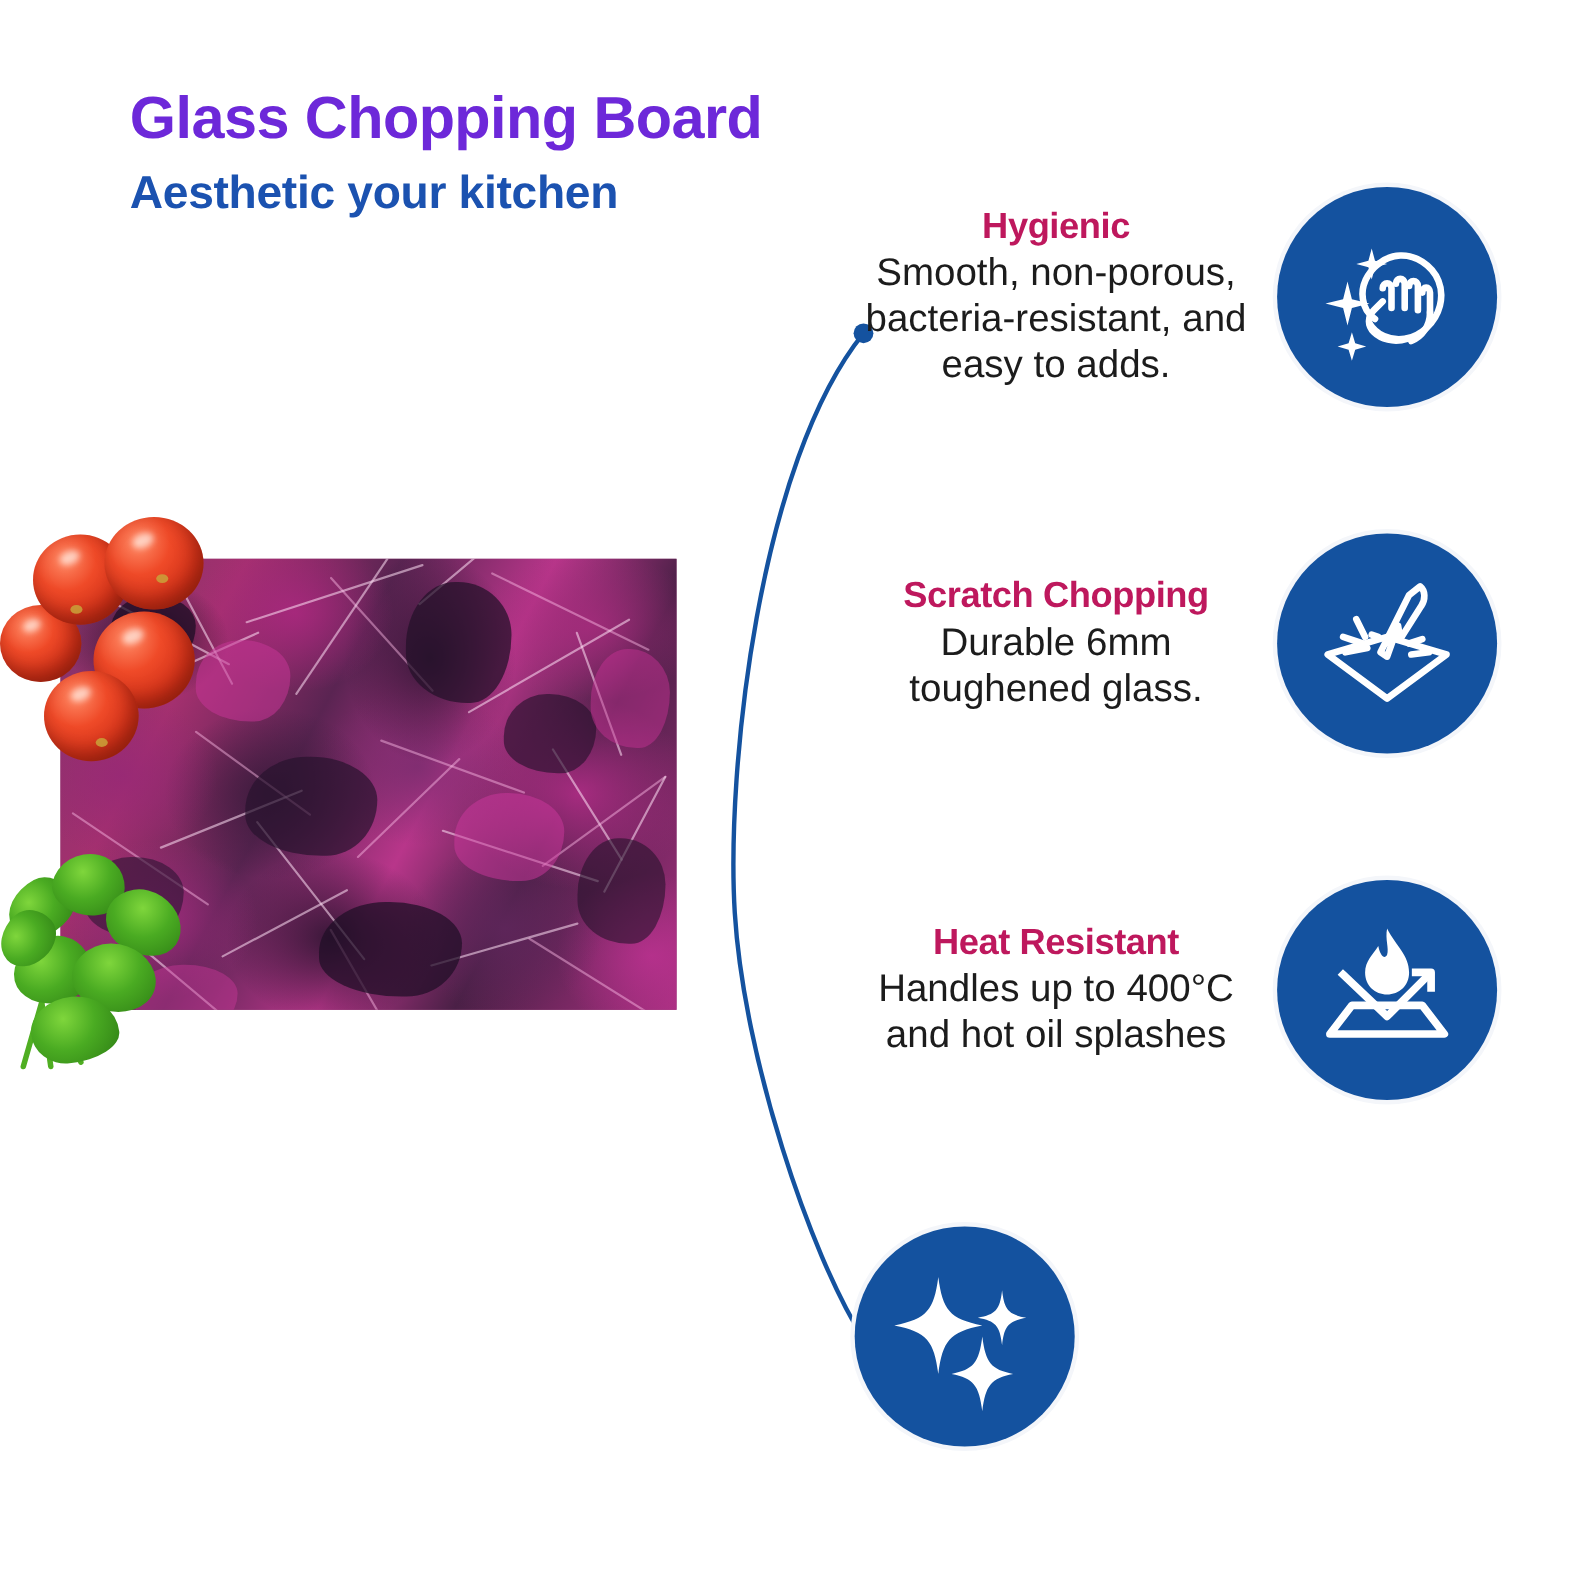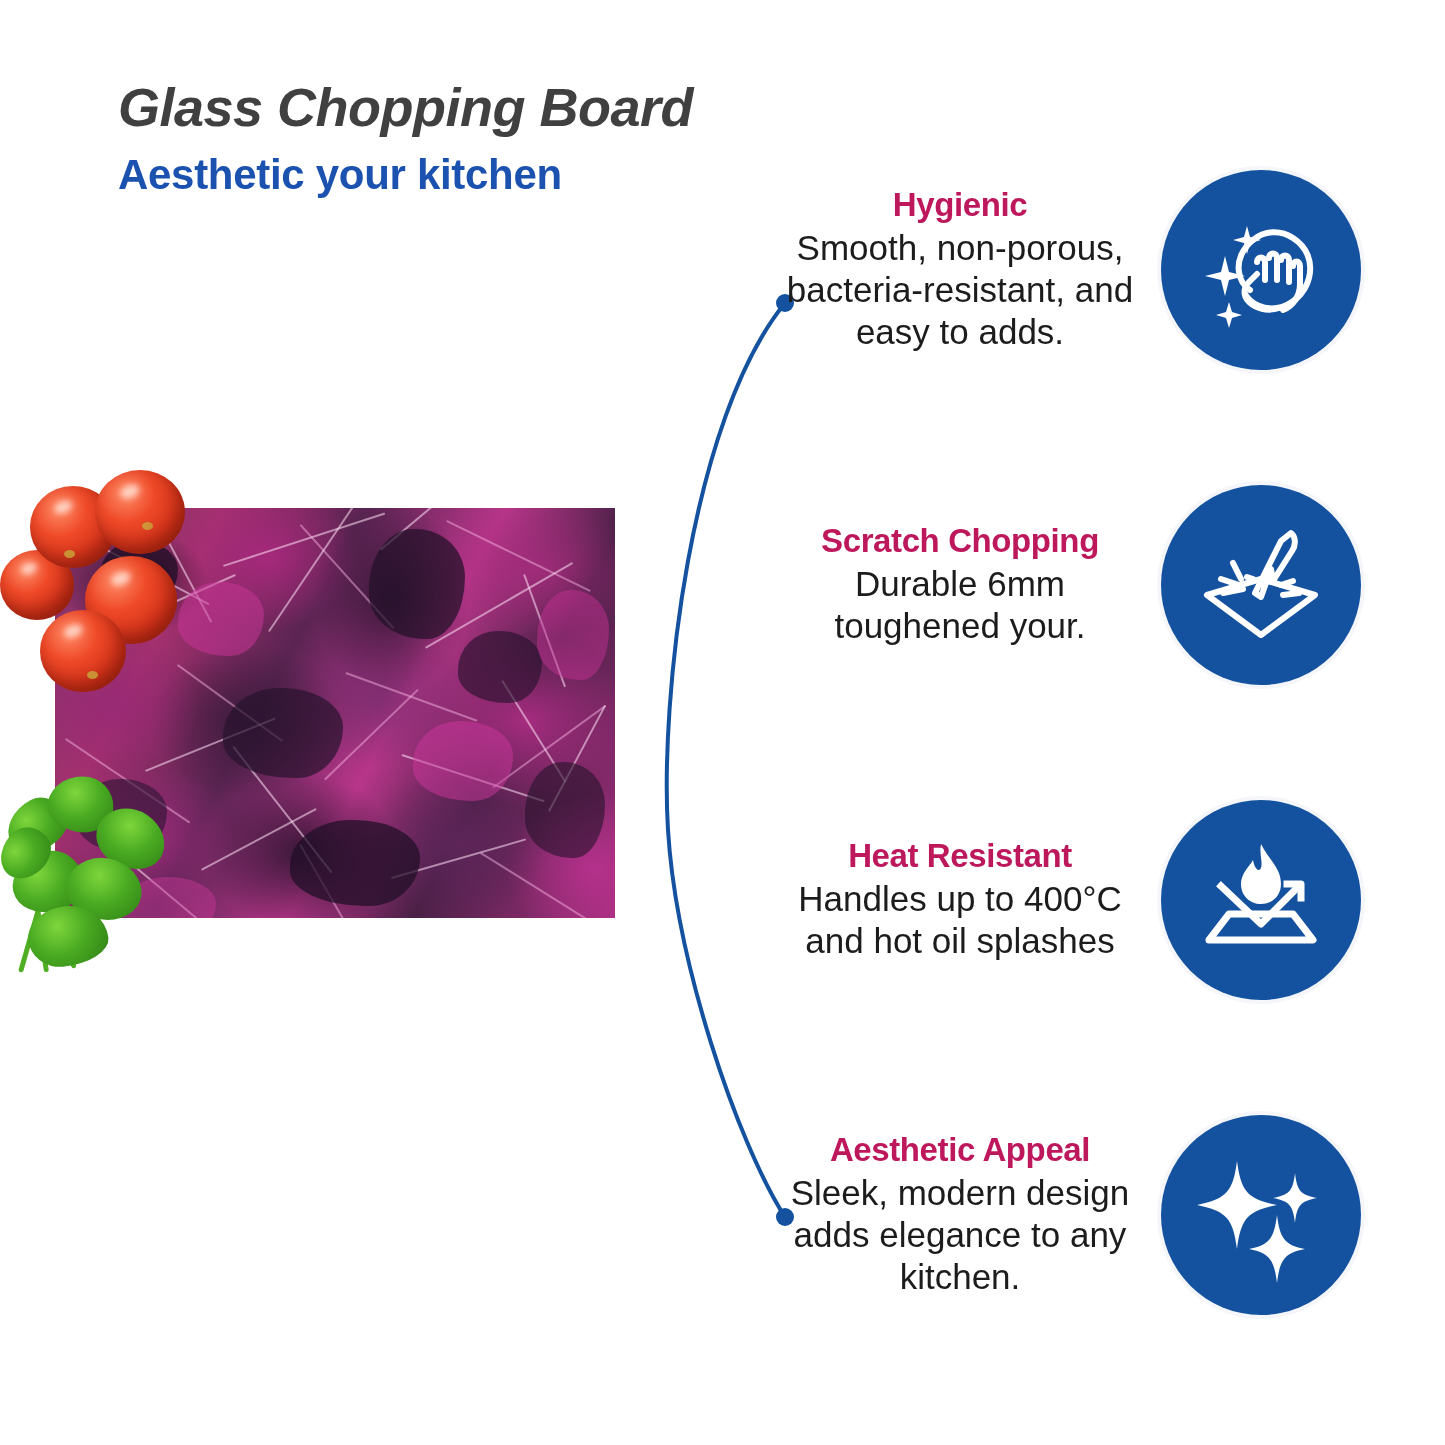--- a/index.html
+++ b/index.html
@@ -1,22 +1,22 @@
 <!DOCTYPE html>
 <html><head>
 <meta charset="utf-8">
 <style>
   html,body{margin:0;padding:0;background:#ffffff;}
   body{width:1445px;height:1445px;position:relative;overflow:hidden;
        font-family:"Liberation Sans", sans-serif;}
 
   
   #header{position:absolute;left:118px;top:78px;width:760px;}
-  #page-title{font-size:54px;font-weight:bold;color:#404040;letter-spacing:-0.5px;
-              line-height:1.1;margin:0;white-space:nowrap;font-style:italic;}
+  #page-title{font-size:54px;font-weight:bold;color:#6d28d9;letter-spacing:-0.5px;
+              line-height:1.1;margin:0;white-space:nowrap;}
   #page-subtitle{font-size:42px;font-weight:bold;color:#1B52B0;letter-spacing:-0.3px;
                  line-height:1.15;margin:14px 0 0 0;white-space:nowrap;}
 
   
   #product-photo{position:absolute;left:55px;top:508px;width:560px;height:410px;}
   #board-surface{position:absolute;inset:0;overflow:hidden;
     background-color:#8e3a72;
     background-image:
       radial-gradient(ellipse 120px 90px at 14% 18%, rgba(40,18,44,.92), rgba(40,18,44,0) 62%),
       radial-gradient(ellipse 150px 120px at 38% 12%, rgba(172,40,128,.85), rgba(172,40,128,0) 60%),
@@ -188,21 +188,21 @@
           <path d="M34 98 L37 108 L47 111 L37 114 L34 124 L31 114 L21 111 L31 108 Z"></path>
         </g>
       </svg>
     </div>
   </div>
 </div>
 
 <div class="feature-row" id="row-scratch">
   <div class="feature-text">
     <p class="feature-title">Scratch Chopping</p>
-    <p class="feature-desc">Durable 6mm toughened your.</p>
+    <p class="feature-desc">Durable 6mm toughened glass.</p>
   </div>
   <div class="feature-icon">
     <div class="icon-circle">
       <svg width="132" height="132" viewBox="0 0 132 132">
         <g fill="none" stroke="#ffffff" stroke-width="6" stroke-linejoin="round" stroke-linecap="round">
           <path d="M12 76 L66 60 L120 76 L66 116 Z"></path>
           <path d="M96 14 C101 18 101 26 97 32 L78 62 L76 50 L66 78 L60 74 L86 22 Z"></path>
           <path d="M38 44 L46 60"></path>
           <path d="M26 60 L44 66"></path>
           <path d="M28 74 L48 70"></path>
@@ -229,24 +229,20 @@
           <path d="M26 52 L66 90 L104 52"></path>
           <path d="M92 50 L106 50 L106 64"></path>
           <path d="M14 106 L34 80 L98 80 L118 106 Z"></path>
         </g>
       </svg>
     </div>
   </div>
 </div>
 
 <div class="feature-row" id="row-aesthetic">
-  <div class="feature-text">
-    <p class="feature-title">Aesthetic Appeal</p>
-    <p class="feature-desc">Sleek, modern design adds elegance to any kitchen.</p>
-  </div>
   <div class="feature-icon">
     <div class="icon-circle">
       <svg width="136" height="136" viewBox="0 0 136 136">
         <g fill="#ffffff">
           <path d="M44 14 C48 44 54 52 84 58 C54 64 48 72 44 102
                    C40 72 34 64 4 58 C34 52 40 44 44 14 Z"></path>
           <path d="M102 26 C104 44 108 48 124 51 C108 54 104 58 102 76
                    C100 58 96 54 80 51 C96 48 100 44 102 26 Z"></path>
           <path d="M84 68 C87 92 92 98 112 102 C92 106 87 112 84 136
                    C81 112 76 106 56 102 C76 98 81 92 84 68 Z"></path>

